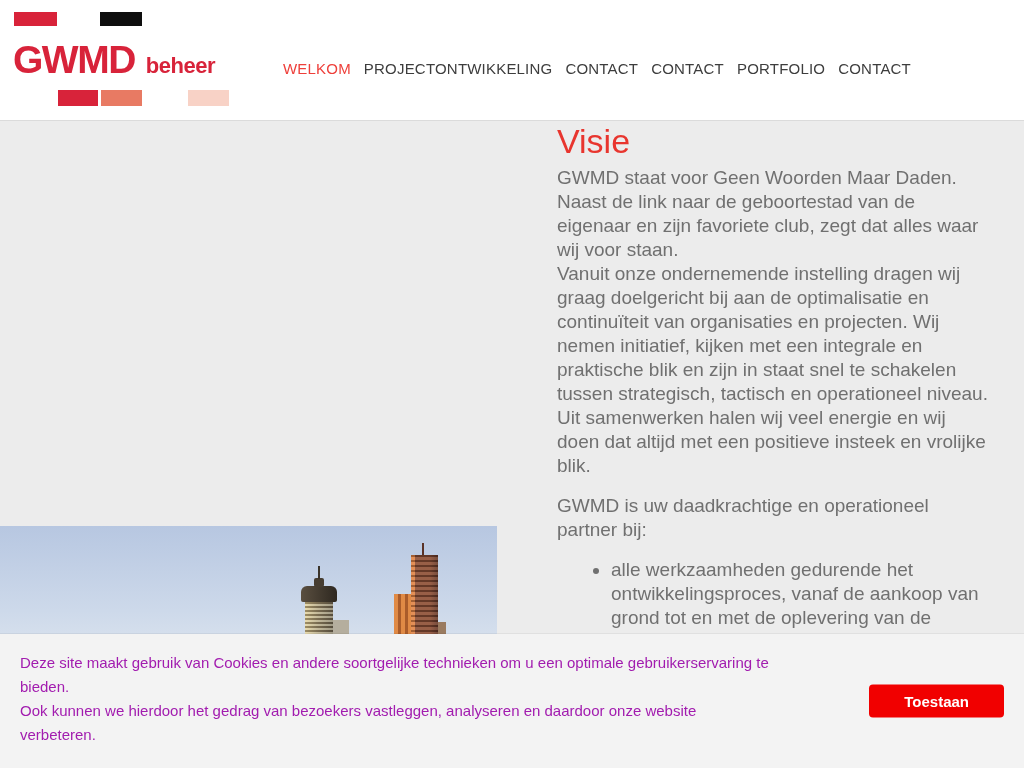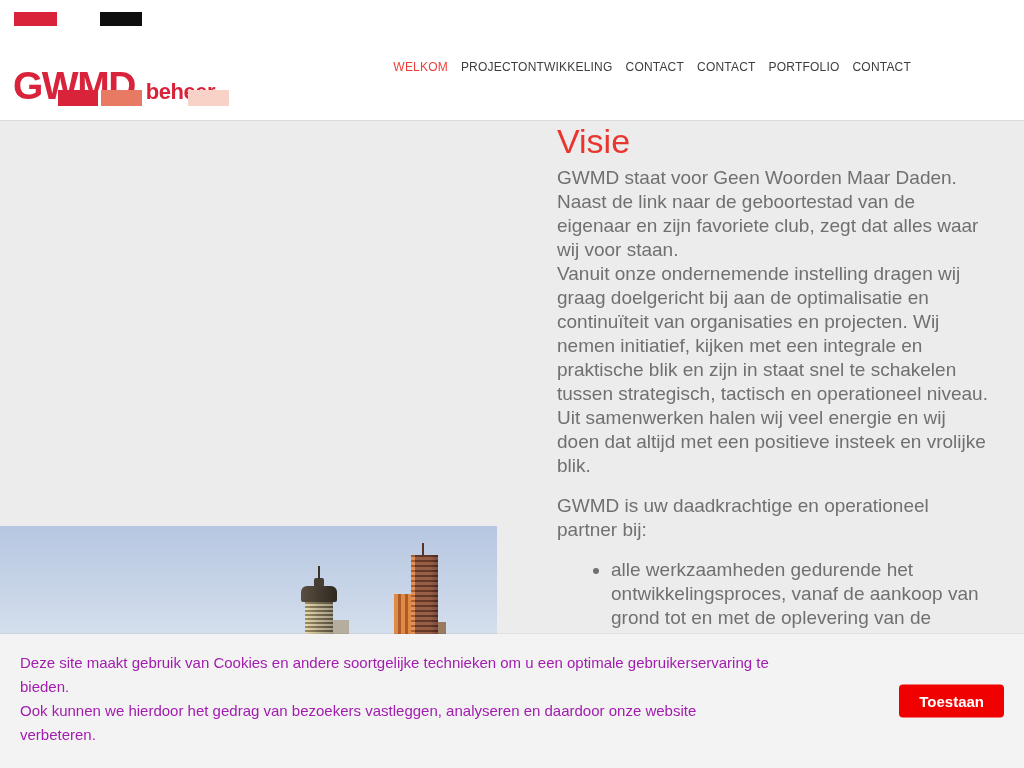--- a/index.html
+++ b/index.html
@@ -44,38 +44,37 @@
     left: 0; top: 26px;
     display: flex;
     align-items: baseline;
     white-space: nowrap;
   }
   .logo-main {
     font-size: 39px;
     font-weight: bold;
     letter-spacing: -1.5px;
     color: var(--brandRed, #d8233a);
-    margin-top: 26px;
   }
   .logo-sub {
     font-size: 22px;
     font-weight: bold;
     letter-spacing: -0.5px;
     margin-left: 11px;
     color: var(--brandRed, #d8233a);
   }
   .nav {
     position: absolute;
     right: 113px; top: 60px;
     display: flex;
     gap: 13px;
     white-space: nowrap;
   }
   .nav a {
-    font-size: 12px;
+    font-size: 15px;
     letter-spacing: 0.2px;
     color: var(--navGray, #3d3d3d);
     text-decoration: none;
     cursor: pointer;
   }
   .nav a.active { color: var(--navRed, #ee3f3a); }
 
   
   .text-col {
     position: absolute;
@@ -165,21 +164,21 @@
     position: absolute;
     right: 20px; top: 50%;
     transform: translateY(-50%);
     background: var(--buttonRed, #f10000);
     color: #ffffff;
     font-family: "Liberation Sans", sans-serif;
     font-size: 15px;
     font-weight: bold;
     border: none;
     border-radius: 4px;
-    padding: 8px 20px;
+    padding: 8px 35px;
     cursor: pointer;
   }
 </style>
 </head>
 <body>
 
 <div class="page">
 
   <header class="header">
     <a class="logo">

